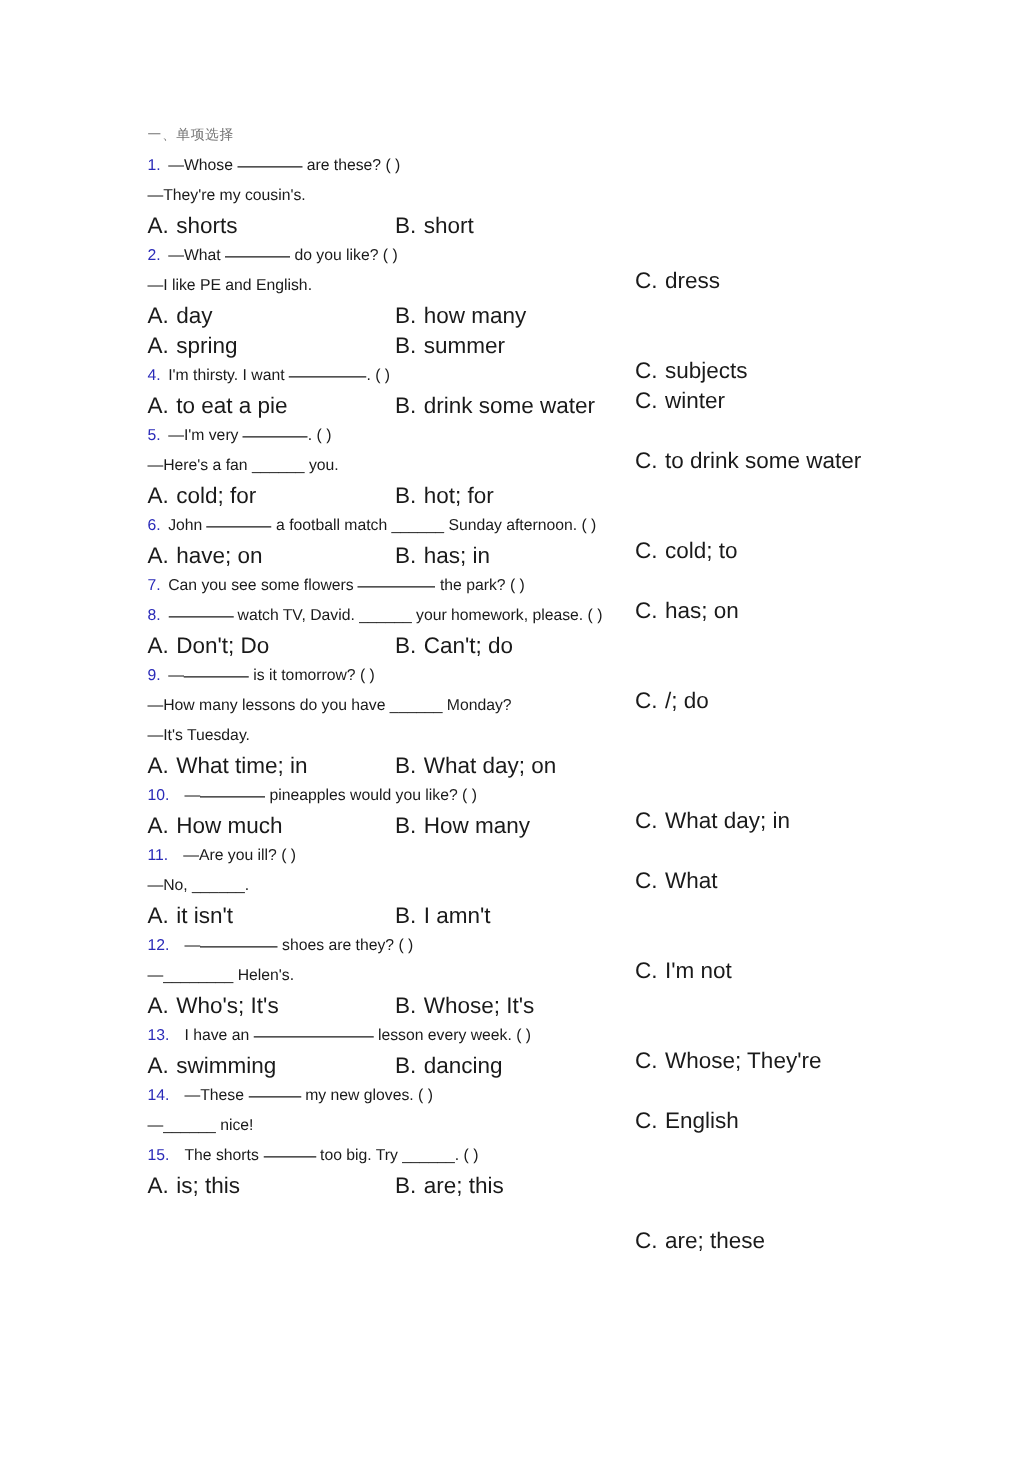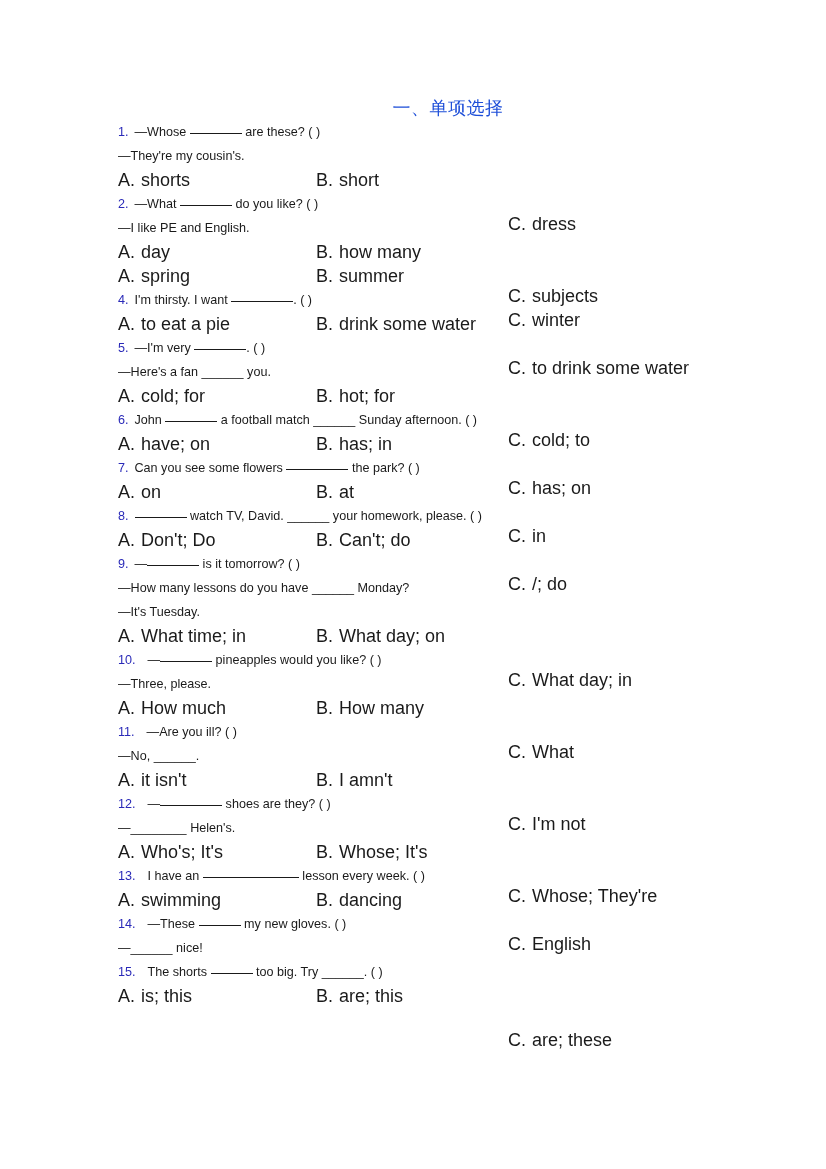--- a/index.html
+++ b/index.html
@@ -23,28 +23,27 @@
     height: 1169px;
     background: #ffffff;
   }
   .content {
     position: absolute;
     left: 118px;
     top: 97px;
     width: 660px;
   }
   .section-heading {
-    font-size: 18px;
+    font-size: 11px;
     line-height: 21px;
-    color: #1d4ed8;
+    color: #737373;
     letter-spacing: 0.5px;
     margin-bottom: 2px;
     white-space: nowrap;
     font-family: "DejaVu Sans", "Liberation Sans", sans-serif;
-    text-align: center;
   }
   .line {
     font-size: 12.6px;
     line-height: 24px;
     height: 24px;
     white-space: nowrap;
     color: #1a1a1a;
   }
   .qnum {
     color: #2a2ab8;
@@ -141,25 +140,20 @@
     </div>
     <div class="opts">
       <span class="opt opt-a"><span class="opt-letter">A.</span><span>have; on</span></span>
       <span class="opt opt-b"><span class="opt-letter">B.</span><span>has; in</span></span>
       <span class="opt opt-c"><span class="opt-letter">C.</span><span>has; on</span></span>
     </div>
 
     <div class="line">
       <span class="qnum">7.</span><span>Can you see some flowers </span><span class="blank b-l"></span><span> the park? (  )</span>
     </div>
-    <div class="opts">
-      <span class="opt opt-a"><span class="opt-letter">A.</span><span>on</span></span>
-      <span class="opt opt-b"><span class="opt-letter">B.</span><span>at</span></span>
-      <span class="opt opt-c"><span class="opt-letter">C.</span><span>in</span></span>
-    </div>
 
     <div class="line">
       <span class="qnum">8.</span><span class="blank b-m"></span><span> watch TV, David. ______ your homework, please. (  )</span>
     </div>
     <div class="opts">
       <span class="opt opt-a"><span class="opt-letter">A.</span><span>Don't; Do</span></span>
       <span class="opt opt-b"><span class="opt-letter">B.</span><span>Can't; do</span></span>
       <span class="opt opt-c"><span class="opt-letter">C.</span><span>/; do</span></span>
     </div>
 
@@ -170,21 +164,20 @@
     <div class="line">—It's Tuesday.</div>
     <div class="opts">
       <span class="opt opt-a"><span class="opt-letter">A.</span><span>What time; in</span></span>
       <span class="opt opt-b"><span class="opt-letter">B.</span><span>What day; on</span></span>
       <span class="opt opt-c"><span class="opt-letter">C.</span><span>What day; in</span></span>
     </div>
 
     <div class="line">
       <span class="qnum qnum-wide">10.</span><span>—</span><span class="blank b-m"></span><span> pineapples would you like? (  )</span>
     </div>
-    <div class="line">—Three, please.</div>
     <div class="opts">
       <span class="opt opt-a"><span class="opt-letter">A.</span><span>How much</span></span>
       <span class="opt opt-b"><span class="opt-letter">B.</span><span>How many</span></span>
       <span class="opt opt-c"><span class="opt-letter">C.</span><span>What</span></span>
     </div>
 
     <div class="line">
       <span class="qnum qnum-wide">11.</span><span>—Are you ill? (  )</span>
     </div>
     <div class="line">—No, ______.</div>

